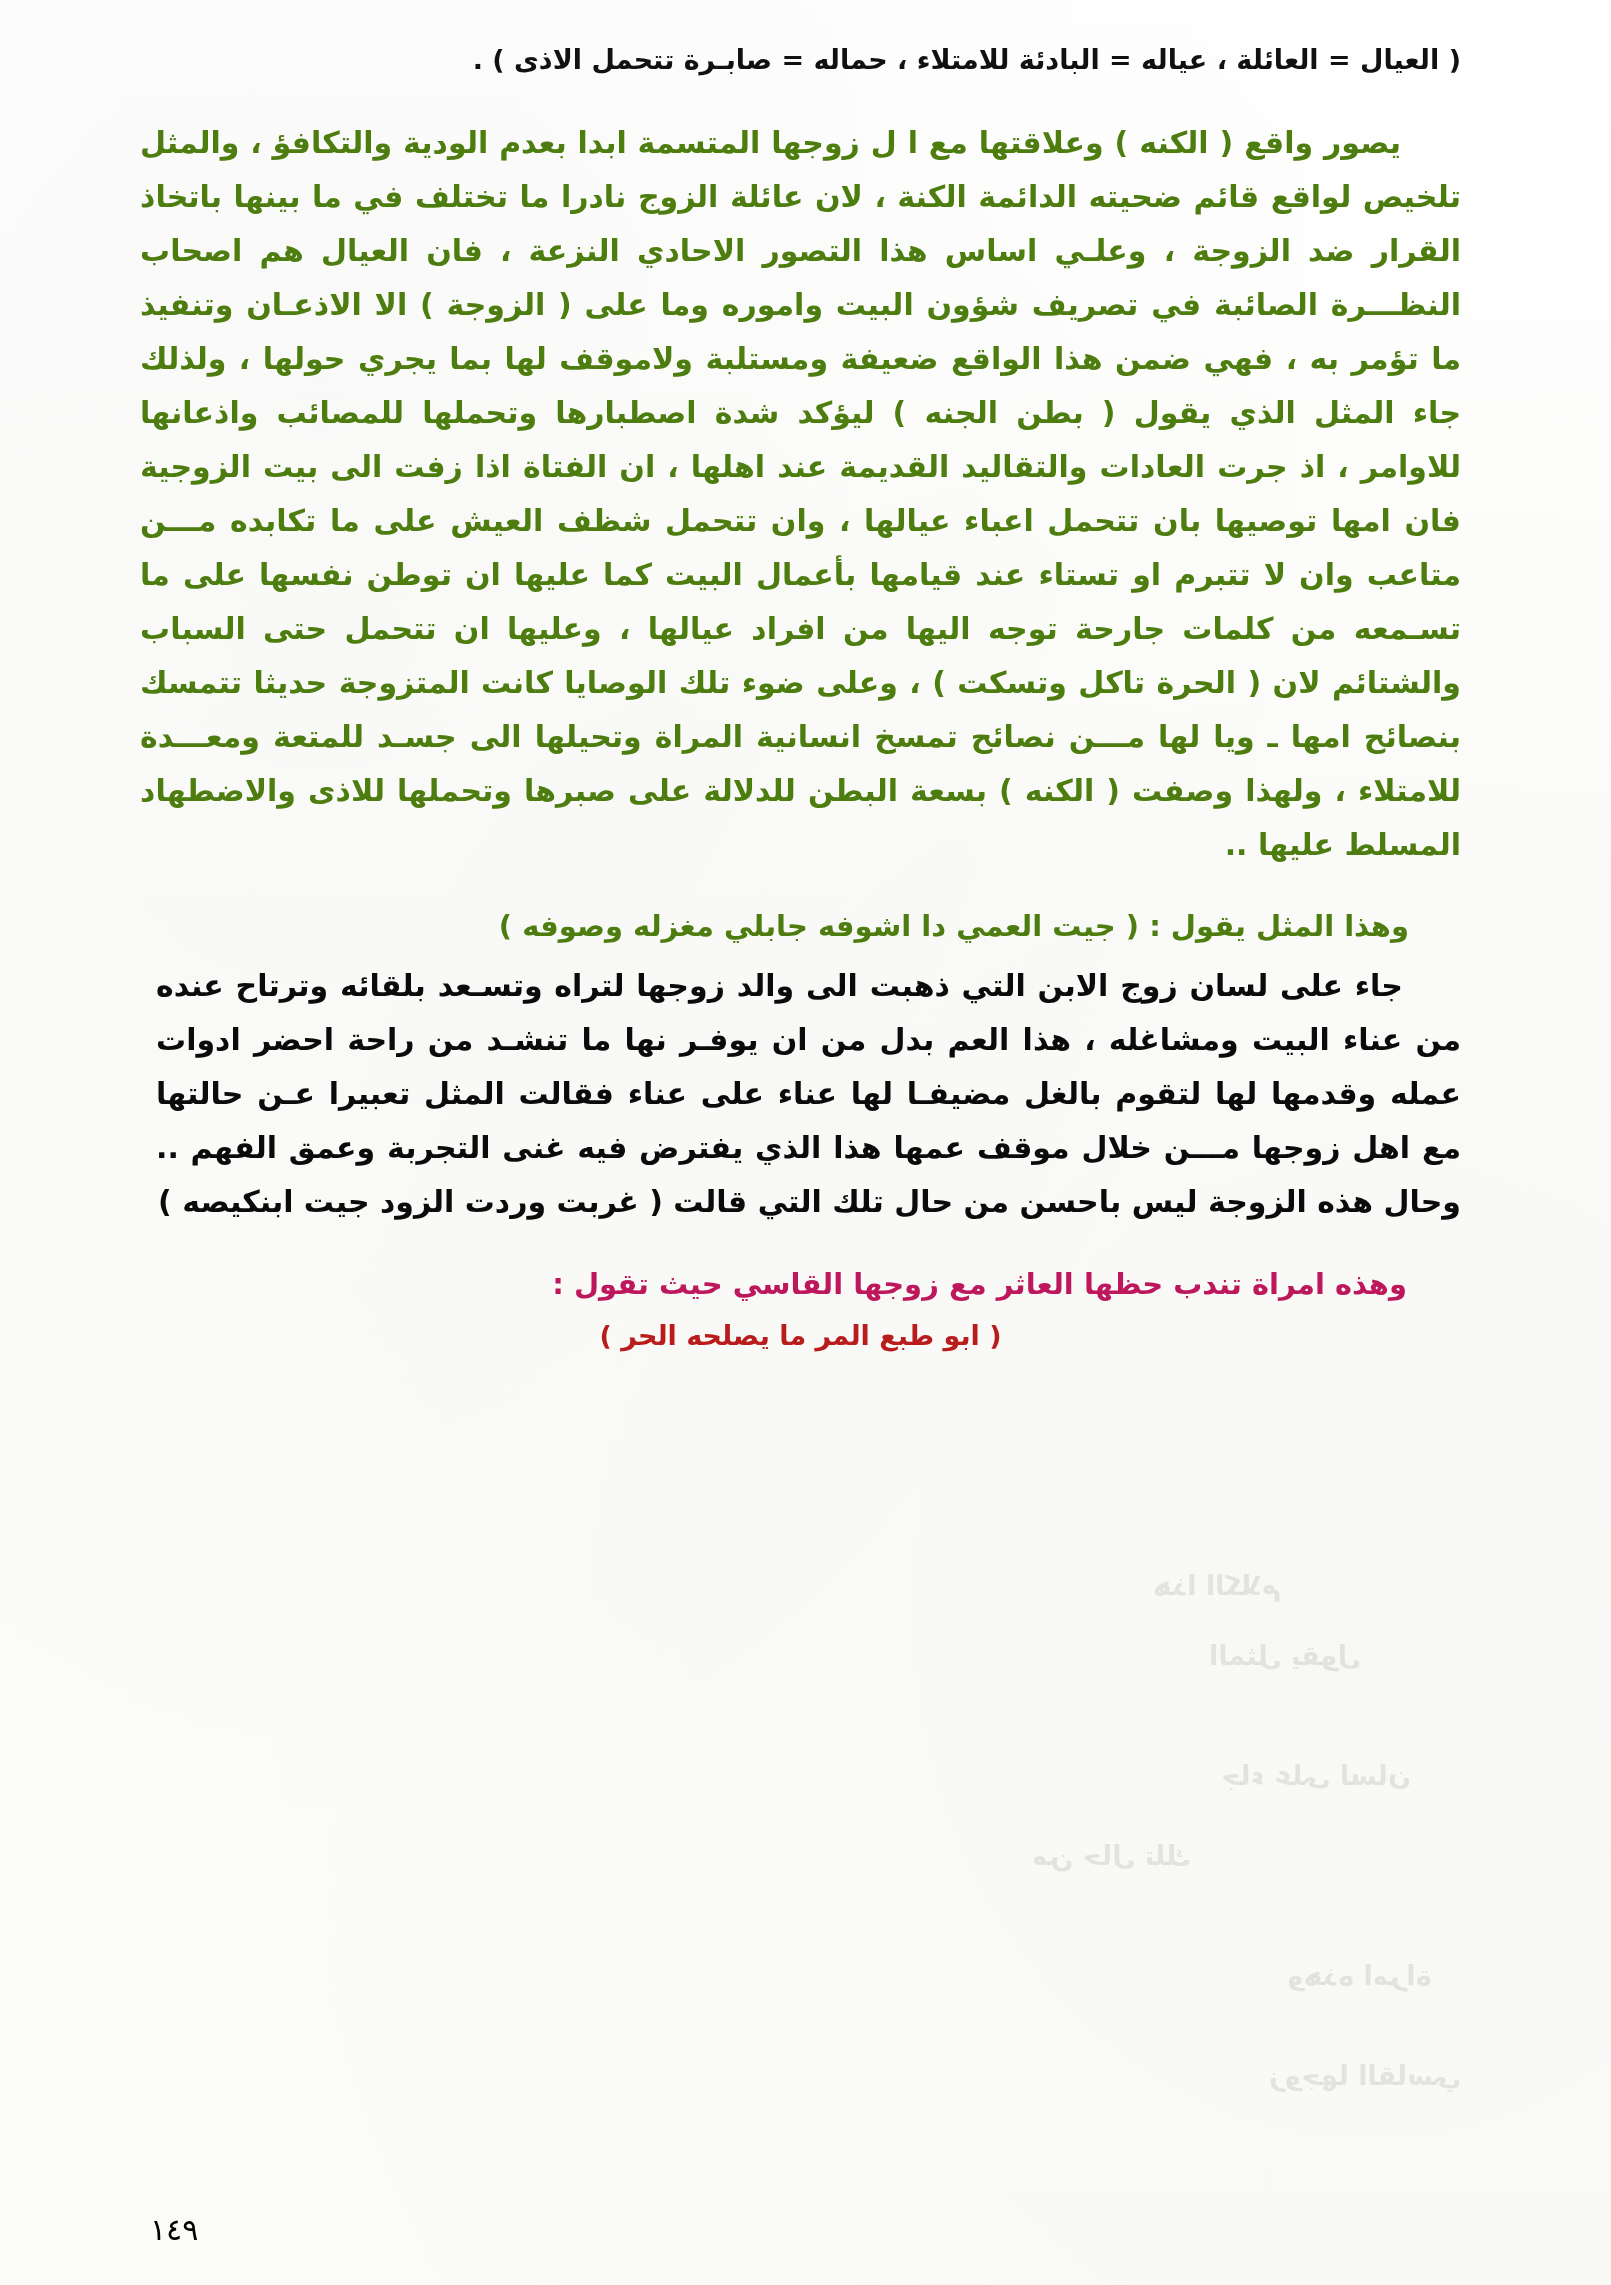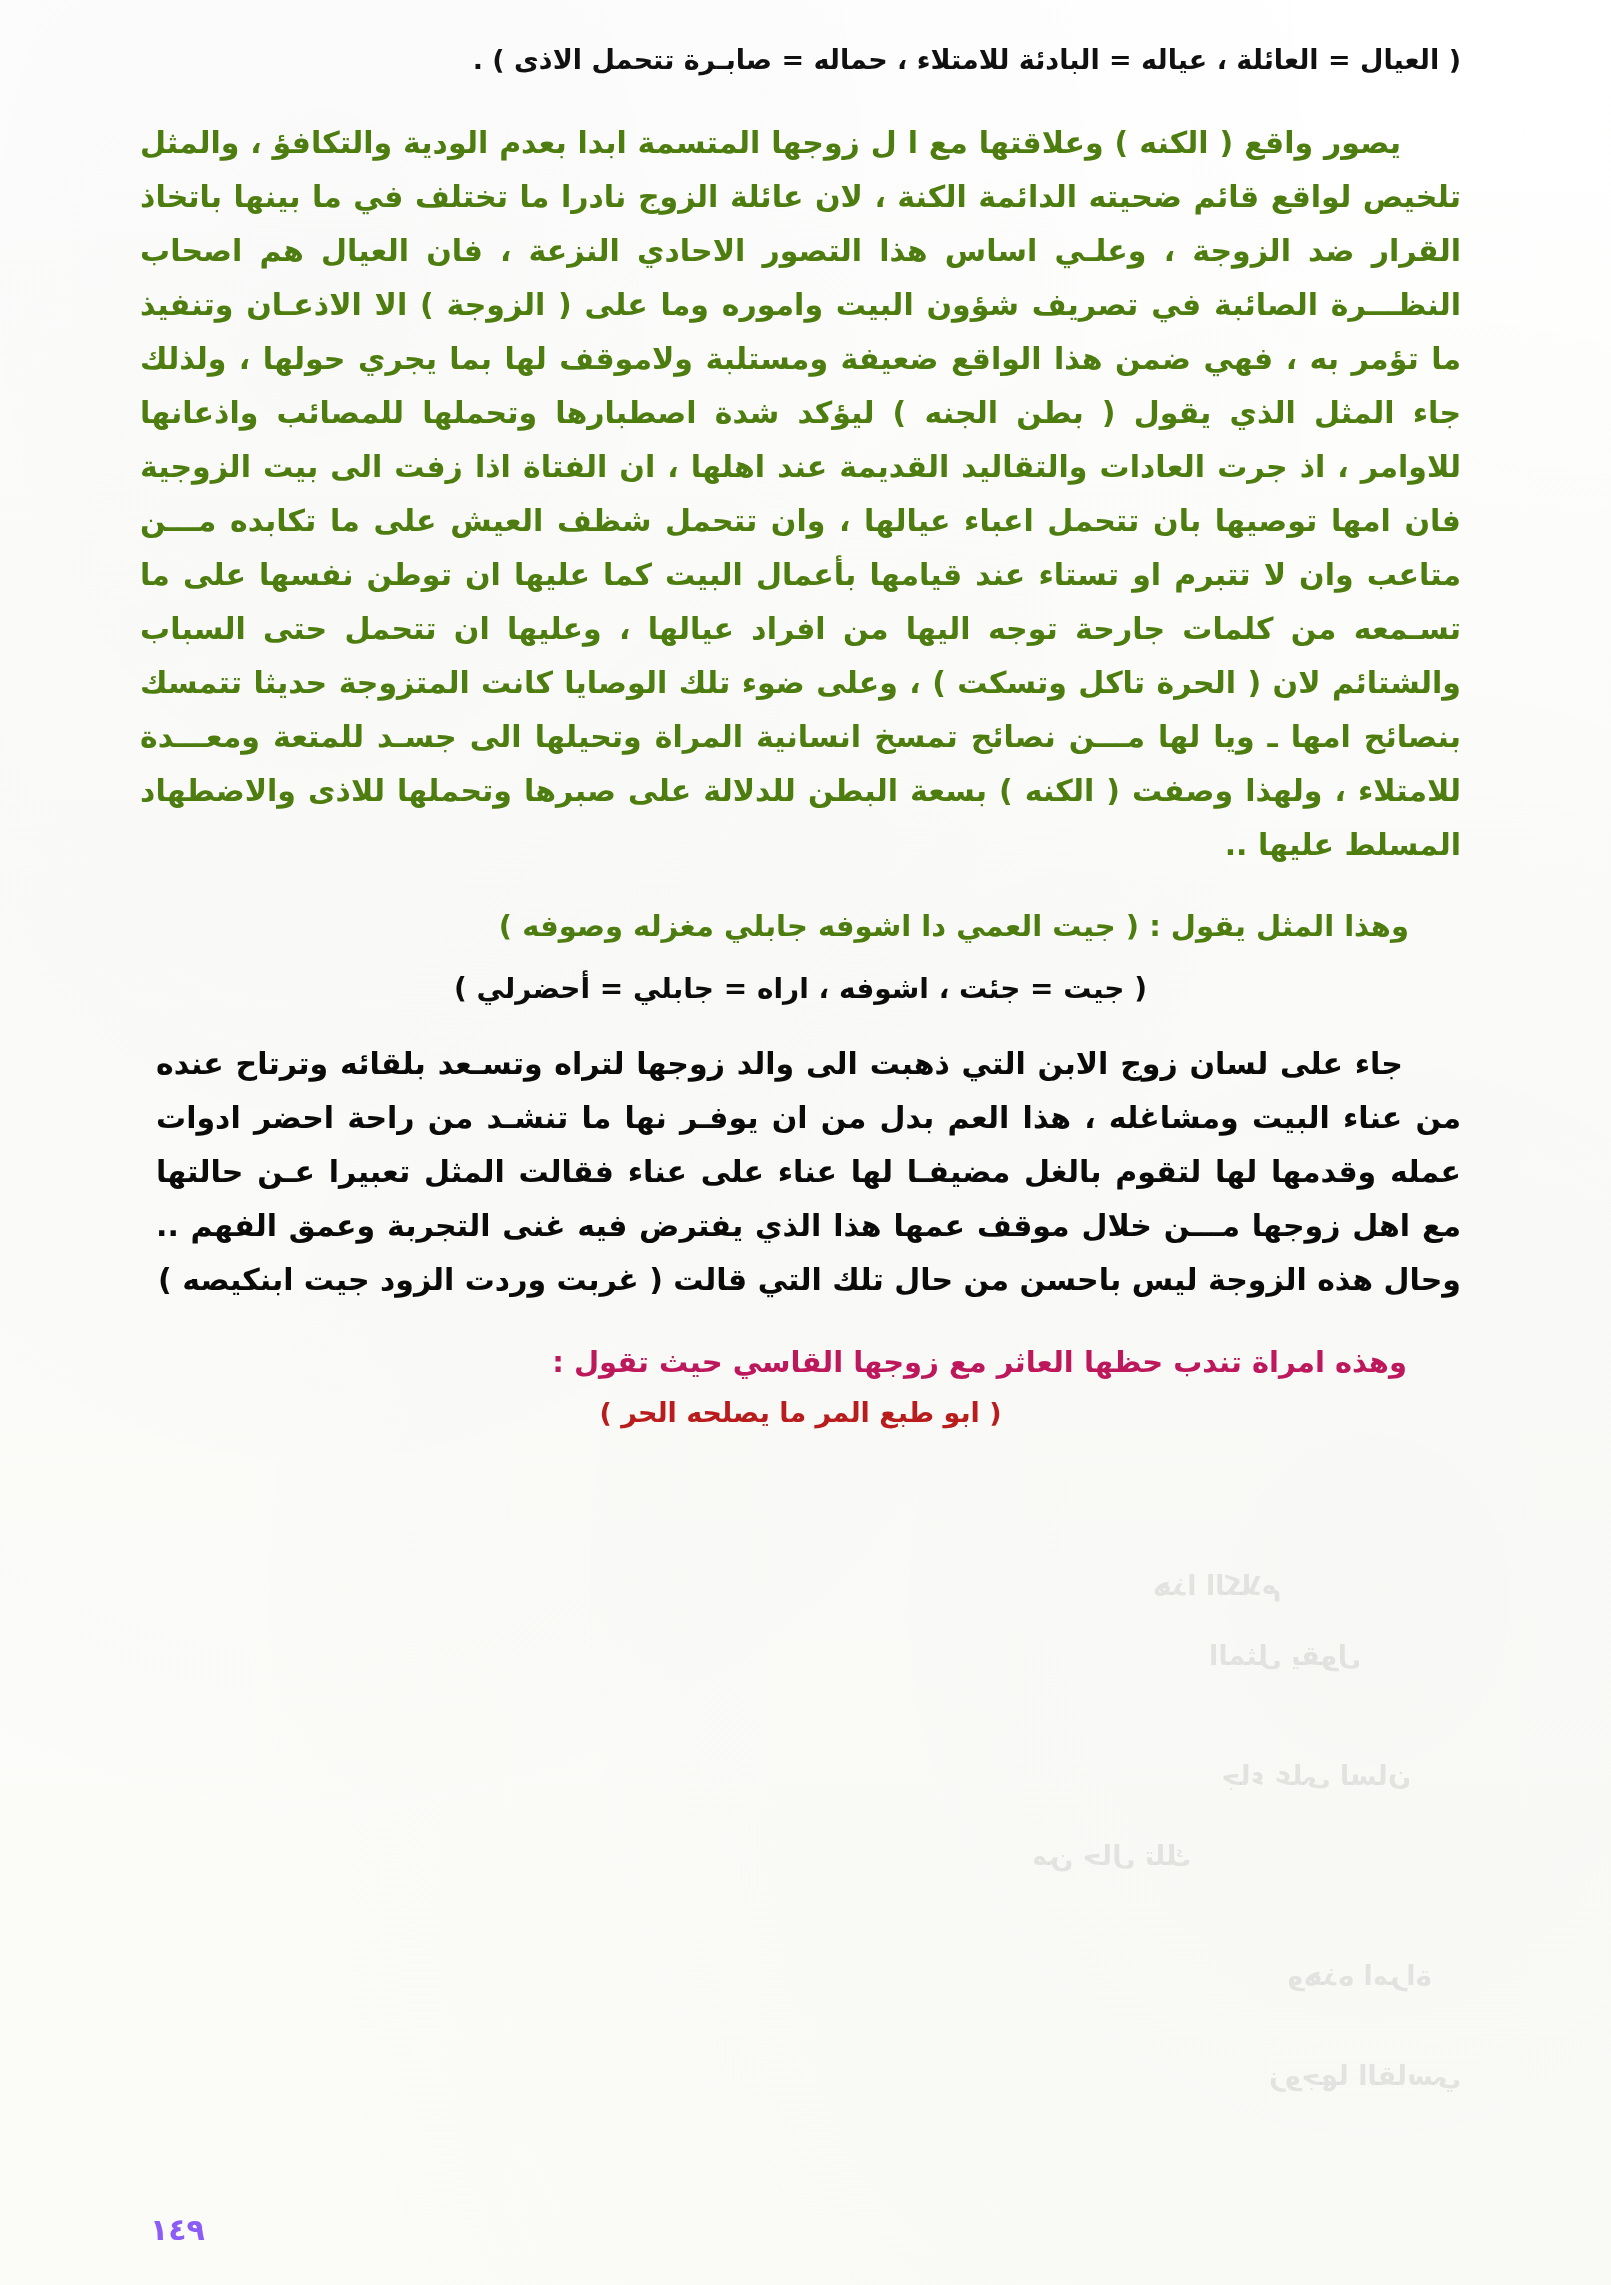--- a/index.html
+++ b/index.html
@@ -104,22 +104,22 @@
     color: #b91c1c;
     text-align: center;
     margin: 6px 0 0 0;
   }
 
   .page-number {
     position: absolute;
     bottom: 38px;
     left: 150px;
     font-size: 30px;
-    font-weight: 700;
-    color: #8b5cf6;
+    font-weight: 400;
+    color: #000000;
     letter-spacing: 1px;
     direction: ltr;
   }
 
   
   .ghost {
     position: absolute;
     color: rgba(40, 40, 40, 0.10);
     font-size: 27px;
     font-weight: 700;
@@ -149,21 +149,20 @@
   <div class="ghost ghost-6">زوجها القاسي</div>
 
   <div class="content">
 
     <p class="gloss">( العيال = العائلة ، عياله = البادئة للامتلاء ، حماله = صابـرة تتحمل الاذى ) .</p>
 
     <p class="block-main">يصور واقع ( الكنه ) وعلاقتها مع ا ل زوجها المتسمة ابدا بعدم الودية والتكافؤ ، والمثل تلخيص لواقع قائم ضحيته الدائمة الكنة ، لان عائلة الزوج نادرا ما تختلف في ما بينها باتخاذ القرار ضد الزوجة ، وعلـي اساس هذا التصور الاحادي النزعة ، فان العيال هم اصحاب النظـــرة الصائبة في تصريف شؤون البيت واموره وما على ( الزوجة ) الا الاذعـان وتنفيذ ما تؤمر به ، فهي ضمن هذا الواقع ضعيفة ومستلبة ولاموقف لها بما يجري حولها ، ولذلك جاء المثل الذي يقول ( بطن الجنه ) ليؤكد شدة اصطبارها وتحملها للمصائب واذعانها للاوامر ، اذ جرت العادات والتقاليد القديمة عند اهلها ، ان الفتاة اذا زفت الى بيت الزوجية فان امها توصيها بان تتحمل اعباء عيالها ، وان تتحمل شظف العيش على ما تكابده مـــن متاعب وان لا تتبرم او تستاء عند قيامها بأعمال البيت كما عليها ان توطن نفسها على ما تسـمعه من كلمات جارحة توجه اليها من افراد عيالها ، وعليها ان تتحمل حتى السباب والشتائم لان ( الحرة تاكل وتسكت ) ، وعلى ضوء تلك الوصايا كانت المتزوجة حديثا تتمسك بنصائح امها ـ ويا لها مـــن نصائح تمسخ انسانية المراة وتحيلها الى جسـد للمتعة ومعـــدة للامتلاء ، ولهذا وصفت ( الكنه ) بسعة البطن للدلالة على صبرها وتحملها للاذى والاضطهاد المسلط عليها .. </p>
 
     <p class="lead-line">وهذا المثل يقول : ( جيت العمي دا اشوفه جابلي مغزله وصوفه )</p>
 
-    <p class="centered-line">( جيت = جئت ، اشوفه ، اراه = جابلي = أحضرلي )</p>
 
     <p class="block-second">جاء على لسان زوج الابن التي ذهبت الى والد زوجها لتراه وتسـعد بلقائه وترتاح عنده من عناء البيت ومشاغله ، هذا العم بدل من ان يوفـر نها ما تنشـد من راحة احضر ادوات عمله وقدمها لها لتقوم بالغل مضيفـا لها عناء على عناء فقالت المثل تعبيرا عـن حالتها مع اهل زوجها مـــن خلال موقف عمها هذا الذي يفترض فيه غنى التجربة وعمق الفهم .. وحال هذه الزوجة ليس باحسن من حال تلك التي قالت ( غربت وردت الزود جيت ابنكيصه )</p>
 
     <p class="closing">وهذه امراة تندب حظها العاثر مع زوجها القاسي حيث تقول :</p>
 
     <p class="proverb">( ابو طبع المر ما يصلحه الحر )</p>
 
   </div>
 
   <div class="page-number">١٤٩</div>

